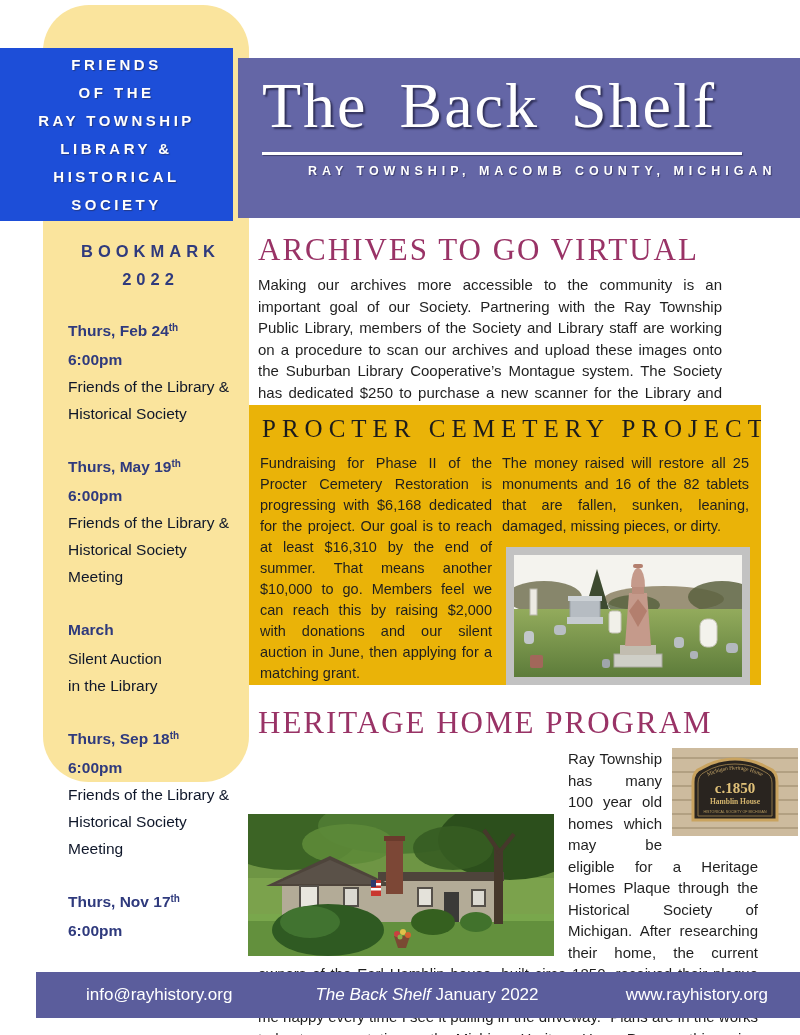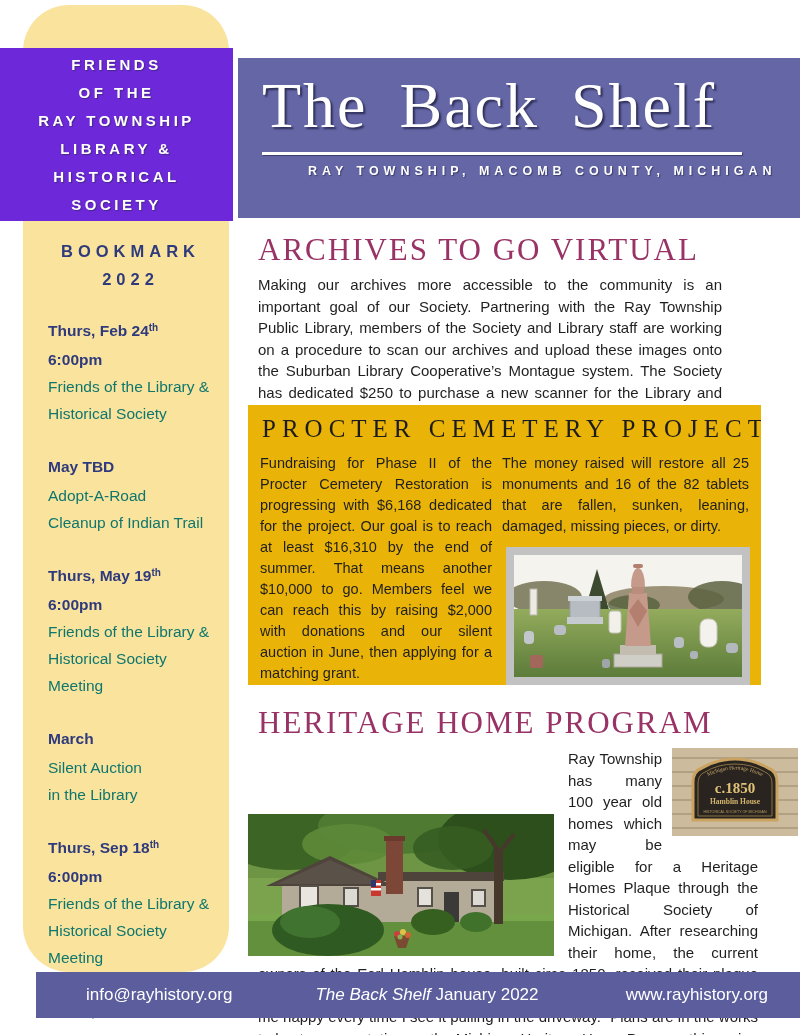--- a/index.html
+++ b/index.html
@@ -1,31 +1,31 @@
 <!DOCTYPE html>
 <html><head>
 <meta charset="utf-8">
 <style>
   html,body{margin:0;padding:0;}
   body{width:800px;height:1035px;position:relative;background:#ffffff;overflow:hidden;
        font-family:"Liberation Sans",sans-serif;-webkit-font-smoothing:antialiased;}
 
   
-  .bookmark{position:absolute;left:23px;top:5px;width:206px;height:967px;
+  .bookmark{position:absolute;left:43px;top:5px;width:206px;height:777px;
             background:#fae49d;border-radius:46px;z-index:1;}
   .bookmark-inner{padding:232px 16px 0 25px;}
   .bm-heading{color:#2f3a7d;font-weight:bold;font-size:16.5px;letter-spacing:5px;
               text-align:center;line-height:28px;white-space:pre-line;margin-bottom:24px;}
   .event{margin-bottom:26px;}
   .event-date{color:#2f3a7d;font-weight:bold;font-size:15.5px;line-height:27px;}
   .event-date .sup{font-size:10px;position:relative;top:-5px;letter-spacing:0;margin-top:28px;}
-  .event-detail{color:#0f766e;font-size:15.5px;line-height:27px;white-space:pre-line;}
-
-  
-  .org-banner{position:absolute;left:0;top:48px;width:233px;height:173px;background:#6d28d9;
+  .event-detail{color:#0f172a;font-size:15.5px;line-height:27px;white-space:pre-line;}
+
+  
+  .org-banner{position:absolute;left:0;top:48px;width:233px;height:173px;background:#1d4ed8;
               z-index:2;display:flex;align-items:center;justify-content:center;}
   .org-banner .org-text{color:#fff;font-weight:bold;font-size:15px;letter-spacing:3.5px;
               line-height:28px;text-align:center;white-space:pre-line;
               text-shadow:1px 1px 1px rgba(40,40,70,.55);}
 
   
   .masthead{position:absolute;left:238px;top:58px;width:562px;height:160px;background:#6466a6;
             box-sizing:border-box;padding:4px 58px 0 24px;z-index:2;}
   .mh-title{color:#fff;font-family:"Liberation Serif",serif;font-size:64px;line-height:88px;
             letter-spacing:2px;word-spacing:14px;white-space:nowrap;
@@ -78,25 +78,20 @@
   <div class="bookmark-inner">
     <div class="bm-heading">BOOKMARK
 2022</div>
 
     <div class="event">
       <div class="event-date"><span>Thurs, Feb 24</span><span class="sup">th</span><span> 6:00pm</span></div>
       <div class="event-detail">Friends of the Library &amp;
 Historical Society</div>
     </div>
 
-    <div class="event">
-      <div class="event-date"><span>May TBD</span><span class="sup"></span><span></span></div>
-      <div class="event-detail">Adopt-A-Road
-Cleanup of Indian Trail</div>
-    </div>
 
     <div class="event">
       <div class="event-date"><span>Thurs, May 19</span><span class="sup">th</span><span> 6:00pm</span></div>
       <div class="event-detail">Friends of the Library &amp;
 Historical Society
 Meeting</div>
     </div>
 
     <div class="event">
       <div class="event-date"><span>March</span><span class="sup"></span><span></span></div>

